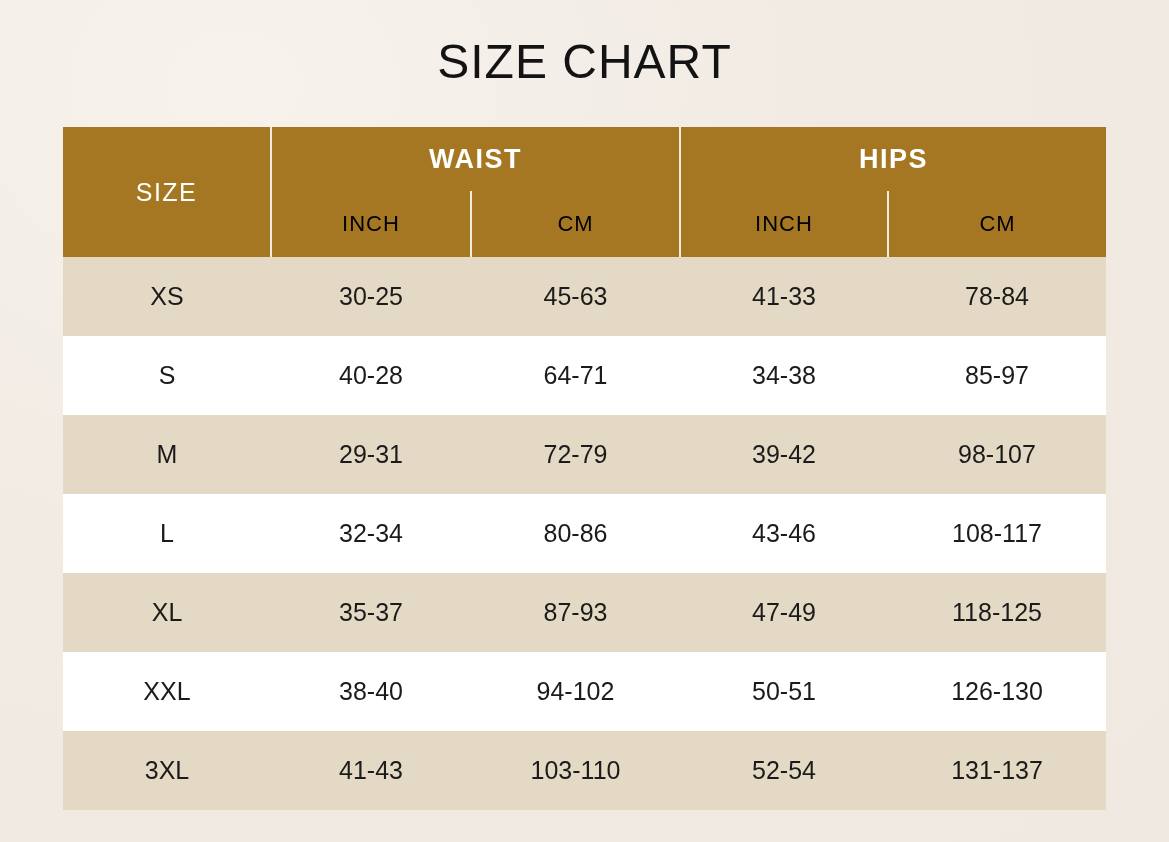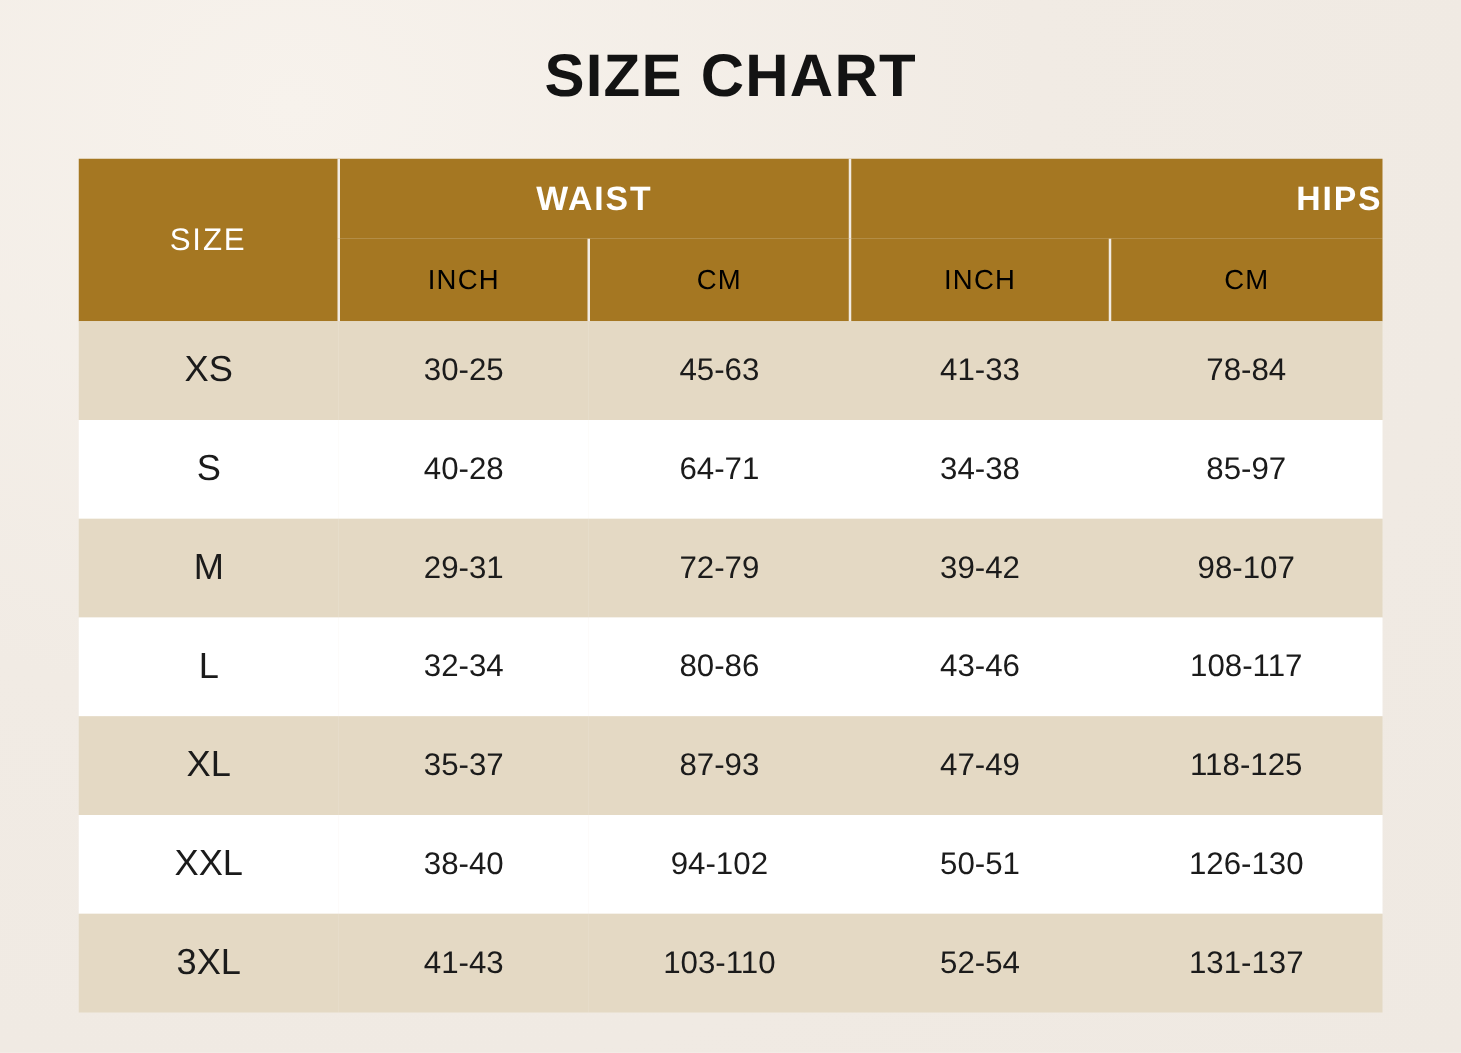--- a/index.html
+++ b/index.html
@@ -20,21 +20,21 @@
     background:
       radial-gradient(ellipse at 20% 10%, #f7f2ec 0%, #f1ebe4 45%, #efe9e2 100%);
   }
   .title {
     position: absolute;
     top: 34px;
     left: 0;
     width: 1169px;
     text-align: center;
     font-size: 48px;
-    font-weight: bold;
+    font-weight: normal;
     letter-spacing: 1px;
     color: #131313;
     font-family: "Liberation Sans", sans-serif;
   }
   .table-wrap {
     position: absolute;
     left: 63px;
     top: 127px;
     width: 1043px;
   }
@@ -55,21 +55,21 @@
     background: #a57722;
     color: #ffffff;
   }
   .hdr-group {
     height: 64px;
     font-size: 27px;
     font-weight: bold;
     letter-spacing: 1.5px;
     border-right: 2px solid #f1ebe4;
   }
-  .hdr-group.last { border-right: none; text-align: right; }
+  .hdr-group.last { border-right: none; }
   .hdr-size {
     height: 130px;
     font-size: 25px;
     letter-spacing: 1.5px;
     border-right: 2px solid #f1ebe4;
     font-weight: normal;
   }
   .hdr-unit {
     height: 66px;
     font-size: 22px;
@@ -83,21 +83,21 @@
 
   tbody tr { height: 79px; }
   tbody tr.odd  td { background: #e4d9c4; }
   tbody tr.even td { background: #ffffff; }
   tbody td {
     font-size: 25px;
     color: #1b1b1b;
     font-weight: normal;
     height: 79px;
   }
-  tbody td.size-cell { font-size: 29px; }
+  tbody td.size-cell { font-size: 25px; }
   .col-size { width: 208px; }
   .col-a { width: 200px; }
   .col-b { width: 209px; }
   .col-c { width: 208px; }
   .col-d { width: 218px; }
 </style>
 </head>
 <body>
 
 <div class="page">

